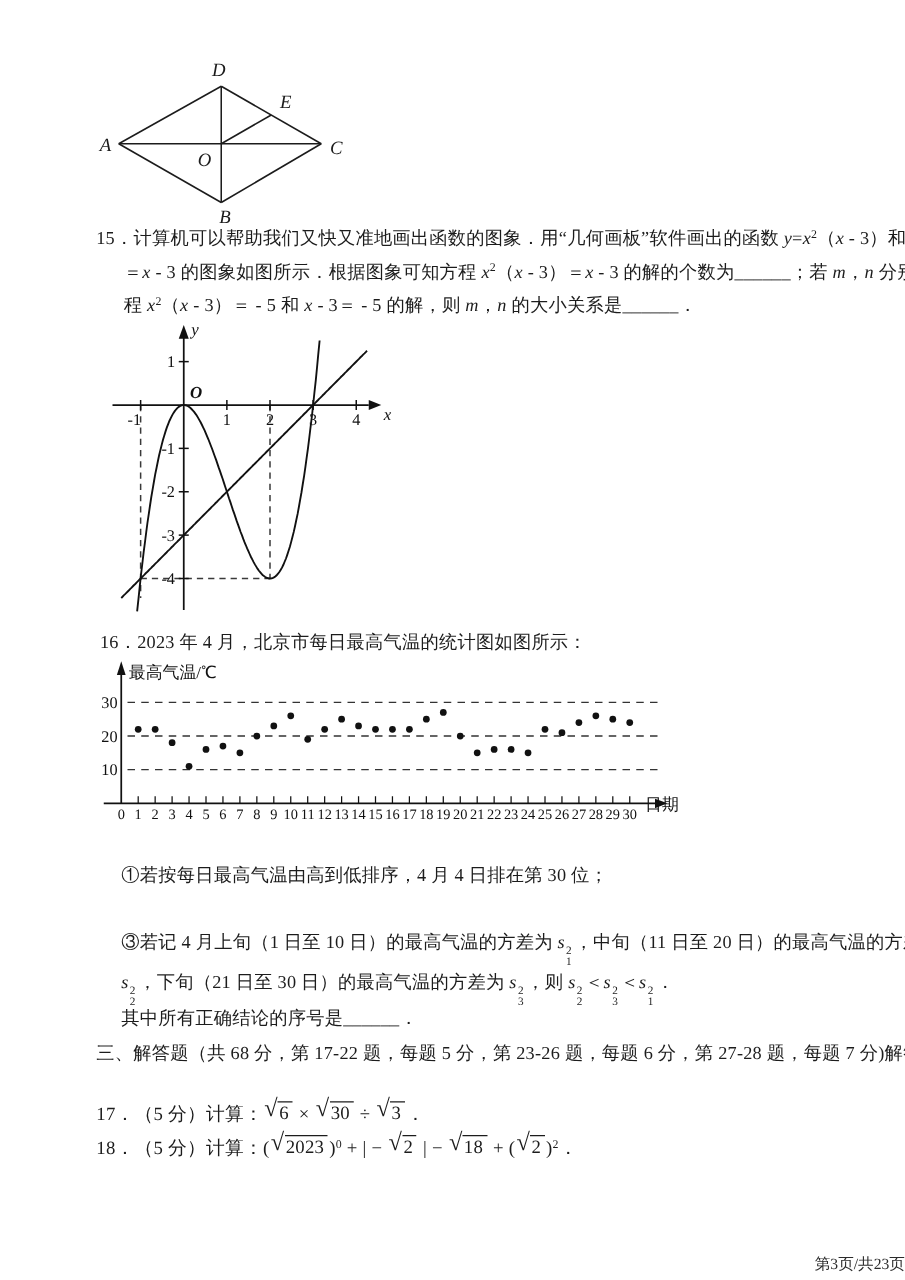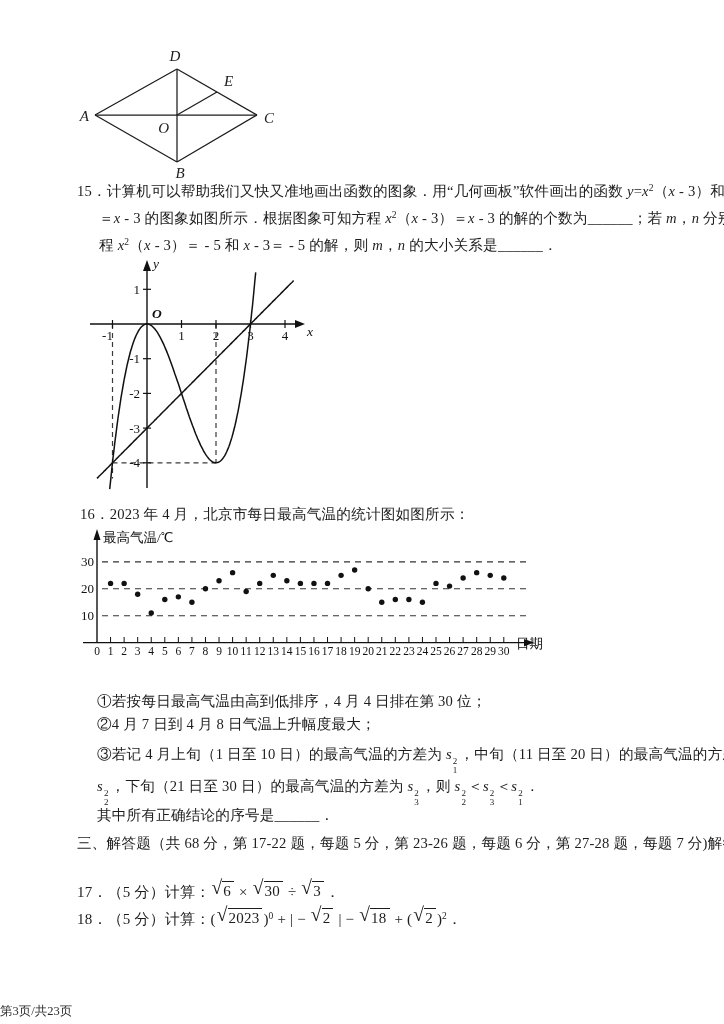--- a/index.html
+++ b/index.html
@@ -15,21 +15,21 @@
   .stk span{display:block;text-align:left;}
   .rad{display:inline-flex;align-items:flex-start;margin:0 1px;}
   .rad-s{font-size:1.3em;line-height:1;transform:translateY(-3px);}
   .rad-b{border-top:1.4px solid #1c1c1c;padding:0 3px 0 1px;}
   svg{position:absolute;overflow:visible;}
   .fig-lab{font-family:"Liberation Serif",serif;font-size:15px;font-style:italic;fill:#1c1c1c;}
   .ax-lab{font-family:"Liberation Serif",serif;font-size:13.5px;fill:#111;}
   .ita-svg{font-style:italic;}
   .tick{font-family:"Liberation Serif",serif;font-size:13px;fill:#111;}
   .tick-sm{font-family:"Liberation Serif",serif;font-size:11.5px;fill:#111;}
-  .footer{position:absolute;left:0;right:0;text-align:left;font-size:12.5px;color:#2a2a2a;}
+  .footer{position:absolute;left:0;right:0;text-align:right;font-size:12.5px;color:#2a2a2a;}
 </style>
 </head>
 <body>
 
 <div class="page">
 
   <svg style="left:80px;top:42px" width="195" height="140" viewBox="0 0 195 140">
       <line x1="15" y1="73" x2="97" y2="27" stroke="#1c1c1c" stroke-width="1.25"></line>
       <line x1="97" y1="27" x2="177" y2="73" stroke="#1c1c1c" stroke-width="1.25"></line>
       <line x1="177" y1="73" x2="97" y2="120" stroke="#1c1c1c" stroke-width="1.25"></line>
@@ -186,21 +186,20 @@
       <circle cx="342.44" cy="78.25" r="2.7" fill="#111"></circle>
       <circle cx="356" cy="59.419999999999995" r="2.7" fill="#111"></circle>
       <circle cx="369.56" cy="62.10999999999999" r="2.7" fill="#111"></circle>
       <circle cx="383.12" cy="54.03999999999999" r="2.7" fill="#111"></circle>
       <circle cx="396.68" cy="48.66" r="2.7" fill="#111"></circle>
       <circle cx="410.24" cy="51.349999999999994" r="2.7" fill="#111"></circle>
       <circle cx="423.8" cy="54.03999999999999" r="2.7" fill="#111"></circle>
     </svg>
 
   <div class="line" style="left:77px;top:692px">①若按每日最高气温由高到低排序，4 月 4 日排在第 30 位；</div>
-  <div class="line" style="left:77px;top:715px">②4 月 7 日到 4 月 8 日气温上升幅度最大；</div>
   <div class="line" style="left:77px;top:745px"><span>③若记 4 月上旬（1 日至 10 日）的最高气温的方差为 </span><span class="ita">s</span><span class="stk">
         <span>2</span>
         <span>1</span>
       </span><span>，中旬（11 日至 20 日）的最高气温的方差为</span></div>
   <div class="line" style="left:77px;top:777px"><span class="ita">s</span><span class="stk">
         <span>2</span>
         <span>2</span>
       </span><span>，下旬（21 日至 30 日）的最高气温的方差为 </span><span class="ita">s</span><span class="stk">
         <span>2</span>
         <span>3</span>

